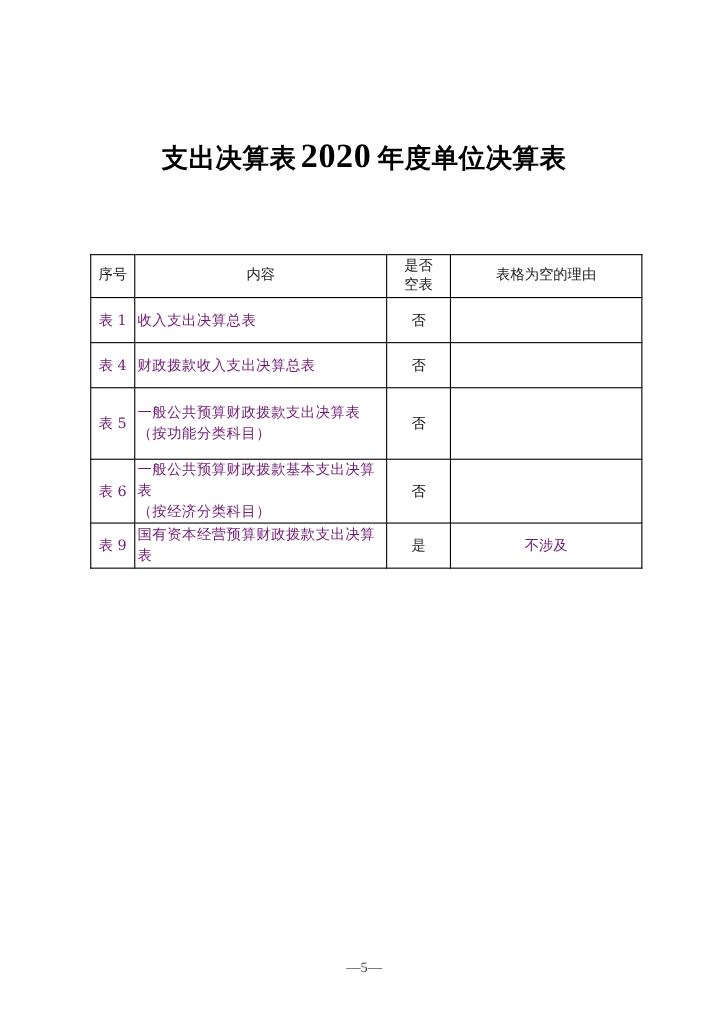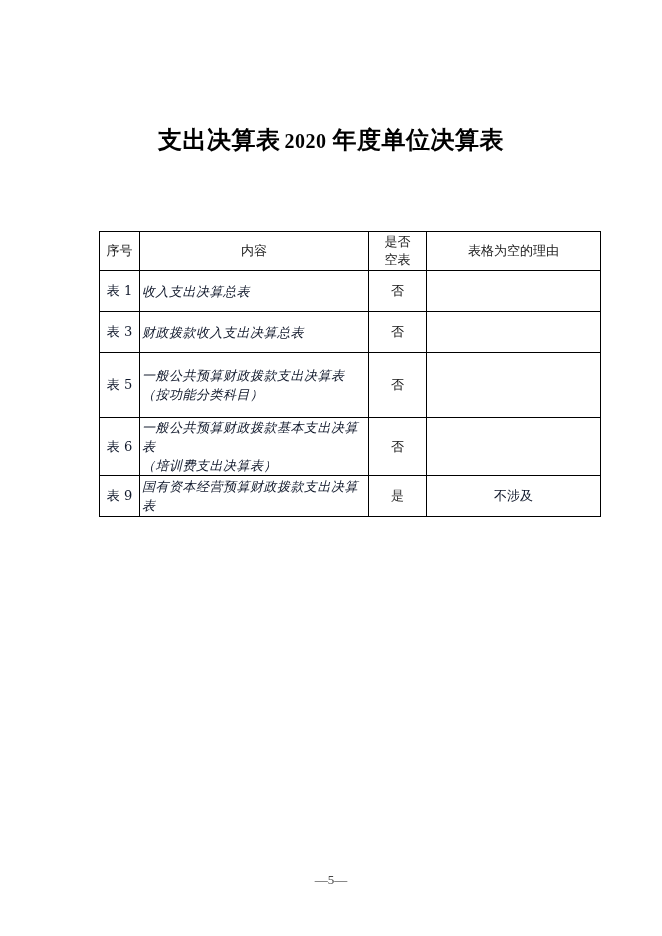--- a/index.html
+++ b/index.html
@@ -1,28 +1,28 @@
 <!DOCTYPE html>
 <html><head>
 <meta charset="utf-8">
 <style>
   html, body { margin:0; padding:0; background:#ffffff; }
   body { width:662px; height:936px; position:relative; overflow:hidden;
          font-family:"DejaVu Serif", "Liberation Serif", serif; color:#111; }
   .title { position:absolute; top:124px; left:0; width:662px; text-align:center;
            font-size:24px; font-weight:bold; letter-spacing:0.5px; color:#000; }
-  .title .num { font-family:"Liberation Serif", serif; font-size:20px; margin:0 6px 0 4px; }
-  table.summary { position:absolute; left:99px; top:231px; border-collapse:collapse;
+  .title .num { font-family:"Liberation Serif", serif; font-size:31px; margin:0 6px 0 4px; }
+  table.summary { position:absolute; left:82px; top:231px; border-collapse:collapse;
                   width:501px; table-layout:fixed; }
   table.summary td, table.summary th { border:1px solid #000; padding:0; font-weight:normal;
-                  font-size:13px; color:#0f172a; vertical-align:middle; }
+                  font-size:13px; color:#701a75; vertical-align:middle; }
   th { font-family:"DejaVu Sans", sans-serif; color:#222 !important; text-align:center; line-height:18px; }
   col.c1 { width:40px; } col.c2 { width:229px; } col.c3 { width:58px; } col.c4 { width:174px; }
   td.seq { text-align:center; font-size:13px; }
-  td.content { text-align:left; padding-left:2px !important; line-height:19px; letter-spacing:0.5px;font-style:italic; }
+  td.content { text-align:left; padding-left:2px !important; line-height:19px; letter-spacing:0.5px; }
   td.empty { text-align:center; font-family:"DejaVu Sans", sans-serif; color:#111 !important; }
   td.empty.serif { font-family:"DejaVu Serif", serif; color:#333 !important; }
   td.reason { text-align:center; }
   .page-num { position:absolute; top:872px; left:0; width:662px; text-align:center;
               font-size:13px; color:#444; font-family:"Liberation Serif", serif; }
 </style>
 </head>
 <body>
 
 <div class="title"><span>支出决算表</span><span class="num">2020</span><span>年度单位决算表</span></div>
@@ -43,34 +43,34 @@
     </tr>
   </thead>
   <tbody>
     <tr style="height:41px">
       <td class="seq">表 1</td>
       <td class="content"><span>收入支出决算总表</span></td>
       <td class="empty">否</td>
       <td class="reason"></td>
     </tr>
     <tr style="height:41px">
-      <td class="seq">表 3</td>
+      <td class="seq">表 4</td>
       <td class="content"><span>财政拨款收入支出决算总表</span></td>
       <td class="empty">否</td>
       <td class="reason"></td>
     </tr>
     <tr style="height:65px">
       <td class="seq">表 5</td>
       <td class="content"><span>一般公共预算财政拨款支出决算表</span><br><span>（按功能分类科目）</span></td>
       <td class="empty">否</td>
       <td class="reason"></td>
     </tr>
     <tr style="height:47px">
       <td class="seq">表 6</td>
-      <td class="content"><span>一般公共预算财政拨款基本支出决算表</span><br><span>（培训费支出决算表）</span></td>
+      <td class="content"><span>一般公共预算财政拨款基本支出决算表</span><br><span>（按经济分类科目）</span></td>
       <td class="empty">否</td>
       <td class="reason"></td>
     </tr>
     <tr style="height:41px">
       <td class="seq">表 9</td>
       <td class="content"><span>国有资本经营预算财政拨款支出决算表</span></td>
       <td class="empty serif">是</td>
       <td class="reason">不涉及</td>
     </tr>
   </tbody>

